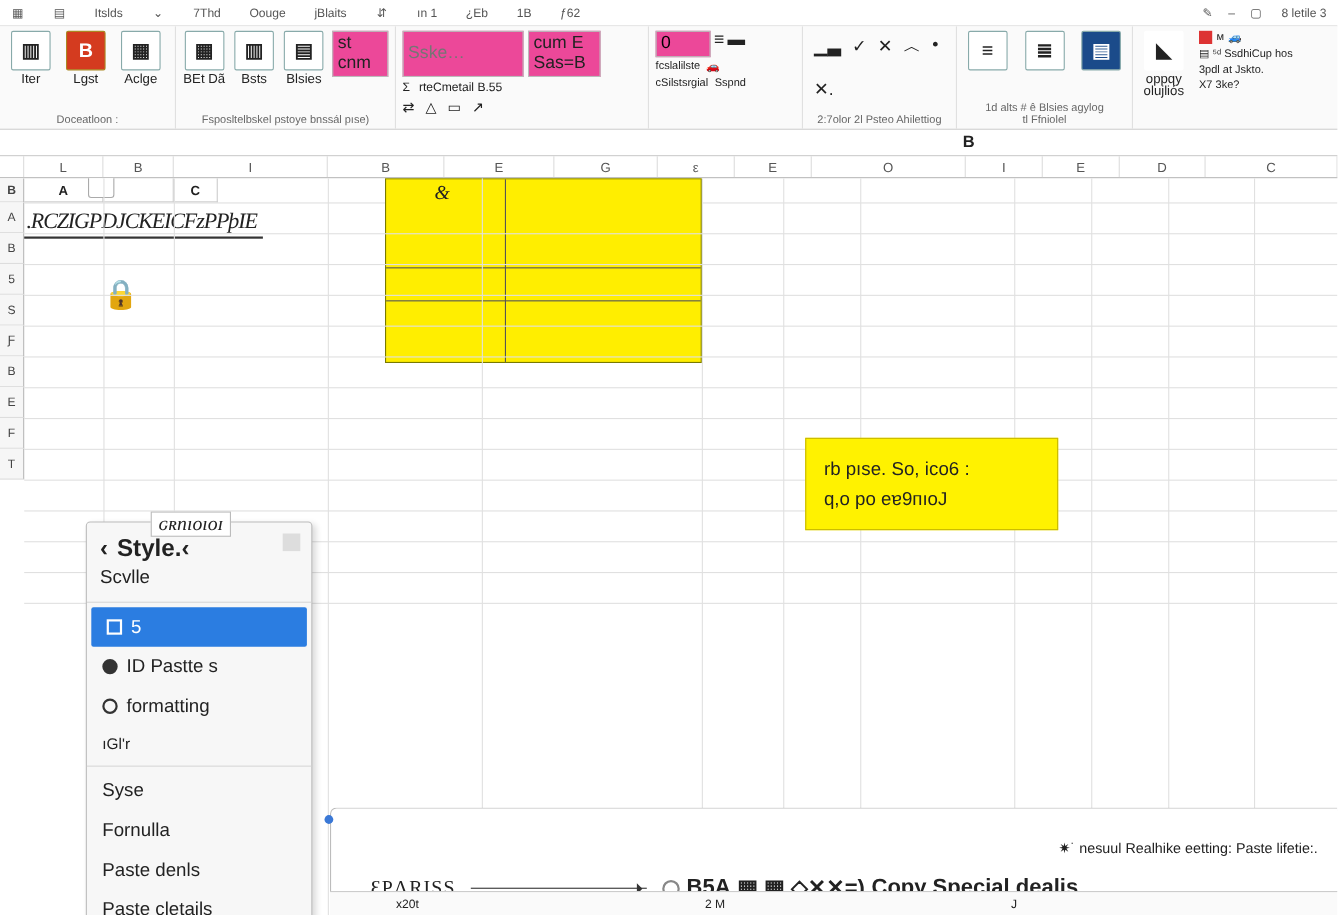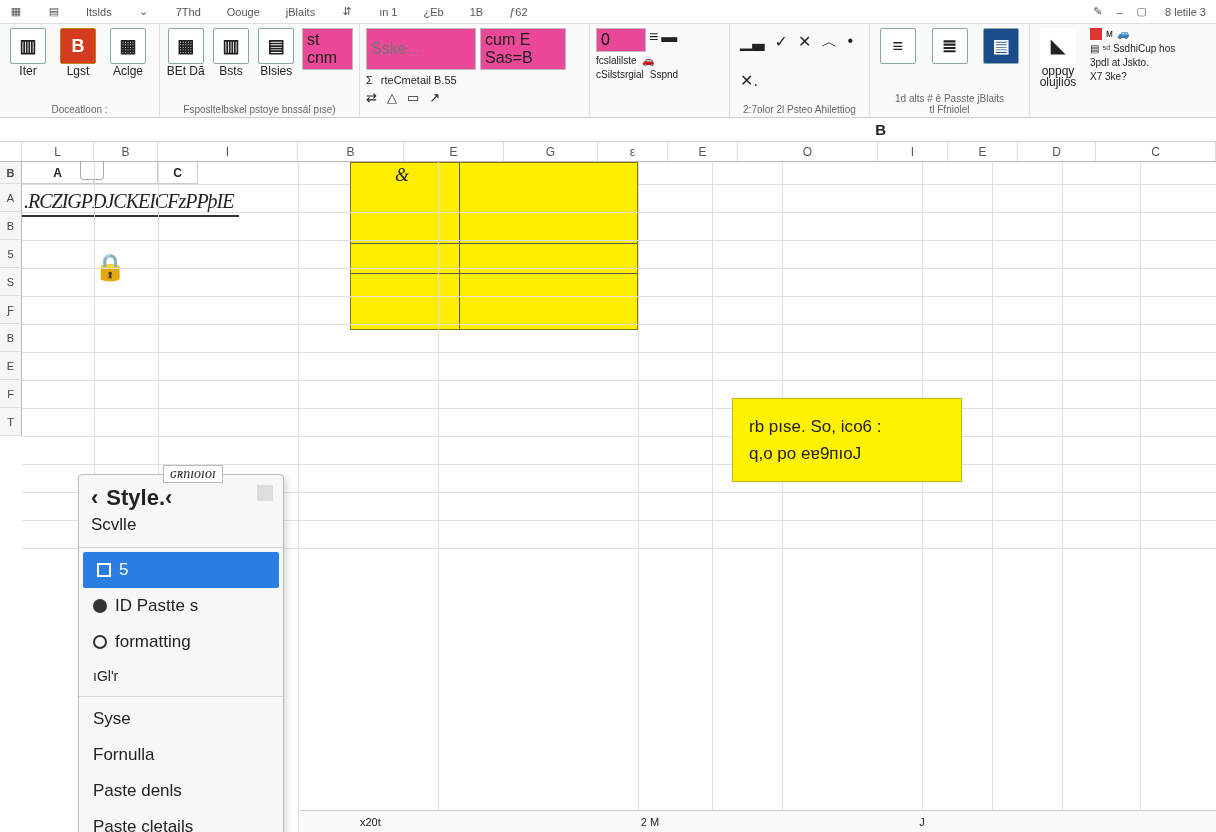--- a/index.html
+++ b/index.html
@@ -63,21 +63,21 @@
   .ctx { position: absolute; left: 78px; top: 312px; width: 206px; background: #f7f7f7; border: 1px solid #bcbcbc; border-radius: 4px; box-shadow: 3px 3px 6px rgba(0,0,0,.15); z-index: 50; padding-bottom: 6px; }
   .ctx .title { display: flex; align-items: center; gap: 8px; padding: 10px 12px 2px 12px; font-size: 22px; font-weight: 600; }
   .ctx .sub { padding: 2px 12px 8px 12px; font-size: 17px; }
   .ctx .item { padding: 8px 14px; font-size: 17px; display: flex; align-items: center; gap: 8px; }
   .ctx .item.sel { background: #2b7de1; color: #fff; margin: 0 4px; border-radius: 2px; }
   .ctx .item.sel .sq { width: 14px; height: 14px; border: 2px solid #fff; }
   .ctx hr { border: none; border-top: 1px solid #d8d8d8; margin: 4px 0; }
   .radio { width: 14px; height: 14px; border: 2px solid #333; border-radius: 50%; display: inline-block; }
   .ctx .close { position:absolute; top:10px; right:10px; width:16px; height:16px; background:#ddd; }
 
-  .ghost-label { position:absolute; top:-10px; left:84px; background:#fff; border:1px solid #bbb; padding:0 6px; font-family:serif; font-style:italic; font-size:14px; z-index:51; }
+  .ghost-label { position:absolute; top:-10px; left:58px; background:#fff; border:1px solid #bbb; padding:0 6px; font-family:serif; font-style:italic; font-size:18px; z-index:51; }
 
   
   .panel { position: absolute; left: 300px; right: 0; top: 572px; bottom: 0; border: 1px solid #bcbcbc; border-right: none; border-bottom: none; border-radius: 6px 0 0 0; background: #fff; z-index: 40; }
   .panel .hint { position: absolute; top: 28px; right: 18px; font-size: 13px; }
   .panel .row1 { position: absolute; top: 60px; left: 36px; right: 20px; display: flex; align-items: center; gap: 14px; }
   .panel .row1 .lab { font-family: serif; font-size: 18px; letter-spacing: 1px; }
   .panel .arrow { flex: 0 0 160px; height: 1px; background: #333; position: relative; }
   .panel .arrow::after { content: ""; position: absolute; right: -1px; top: -4px; border: 5px solid transparent; border-left-color: #333; }
   .panel .b5a { font-size: 20px; font-weight: 600; display:flex; align-items:center; gap:6px;}
   .panel .b5a .o { width:16px; height:16px; border:2px solid #888; border-radius:50%; }
@@ -144,21 +144,21 @@
       <div class="ribbon-col" style="justify-content:flex-end">
           <span class="mini">st cnm</span>
         </div>
     </div>
     <div class="caption">Fsposltelbskel pstoye   bnssál pıse)</div>
   </div>
   <div class="rgroup" style="width:230px">
     <div class="ribbon-col" style="gap:4px">
       <div style="display:flex;gap:4px">
         <input class="mini" style="width: 110px;" placeholder="Sske…">
-        <span class="mini" style="width:86px">cum  E Sas=B</span>
+        <span class="mini" style="width:66px">cum  E Sas=B</span>
       </div>
       <div style="display:flex;gap:8px;align-items:center;font-size:11px">
         <span>Σ</span>
         <span>rteCmetail B.55</span>
       </div>
       <div style="display:flex;gap:10px;font-size:13px">
         <span>⇄</span>
         <span>△</span>
         <span>▭</span>
         <span>↗</span>
@@ -198,21 +198,21 @@
       <div class="bigbtn">
           <div class="ico">≡</div>
         </div>
       <div class="bigbtn">
           <div class="ico">≣</div>
         </div>
       <div class="bigbtn">
           <div class="ico" style="background:#1b4b8a;color:#fff">▤</div>
         </div>
     </div>
-    <div class="caption"><span>1d alts # ê Passte jBlaits</span><br><span>tl Ffniolel</span></div>
+    <div class="caption"><span>1d alts # ê Blsies agylog</span><br><span>tl Ffniolel</span></div>
   </div>
   <div class="rgroup" style="flex:1;border-right:none">
     <div class="icons" style="gap:10px">
       <div class="bigbtn">
           <div class="ico" style="border:none">◣</div>
           <div class="lbl">oppqy  olujliós</div>
         </div>
       <div class="ribbon-col" style="font-size:10px;gap:3px">
         <div style="display:flex;gap:4px">
             <span style="width:12px;height:12px;background:#d33"></span>
@@ -339,19 +339,34 @@
       </div>
     <div class="item" style="font-size:14px">ıGl'r</div>
     <hr>
     <div class="item">Syse</div>
     <div class="item">Fornulla</div>
     <div class="item">Paste denls</div>
     <div class="item">Paste cletails</div>
 
   </div>
 
+  <div class="panel">
+    <span class="dot" style="top:6px;left:-6px"></span>
+    <div class="hint">✷˙ nesuul Realhike eetting: Paste lifetie:.</div>
+    <div class="row1">
+      <span class="lab">ƐPΛRISS</span>
+      <div class="arrow"></div>
+      <div class="b5a">
+        <span class="o"></span>
+        <span>B5A</span>
+        <span>▦ ▦ ◇✕✕=)</span>
+        <span>Copy Special dealis</span>
+      </div>
+    </div>
+
+  </div>
 
   <div class="statusbar">
     <span>x20t</span>
     <span>2 M</span>
     <span>J</span>
   </div>
 </div>
 
 </body></html>

